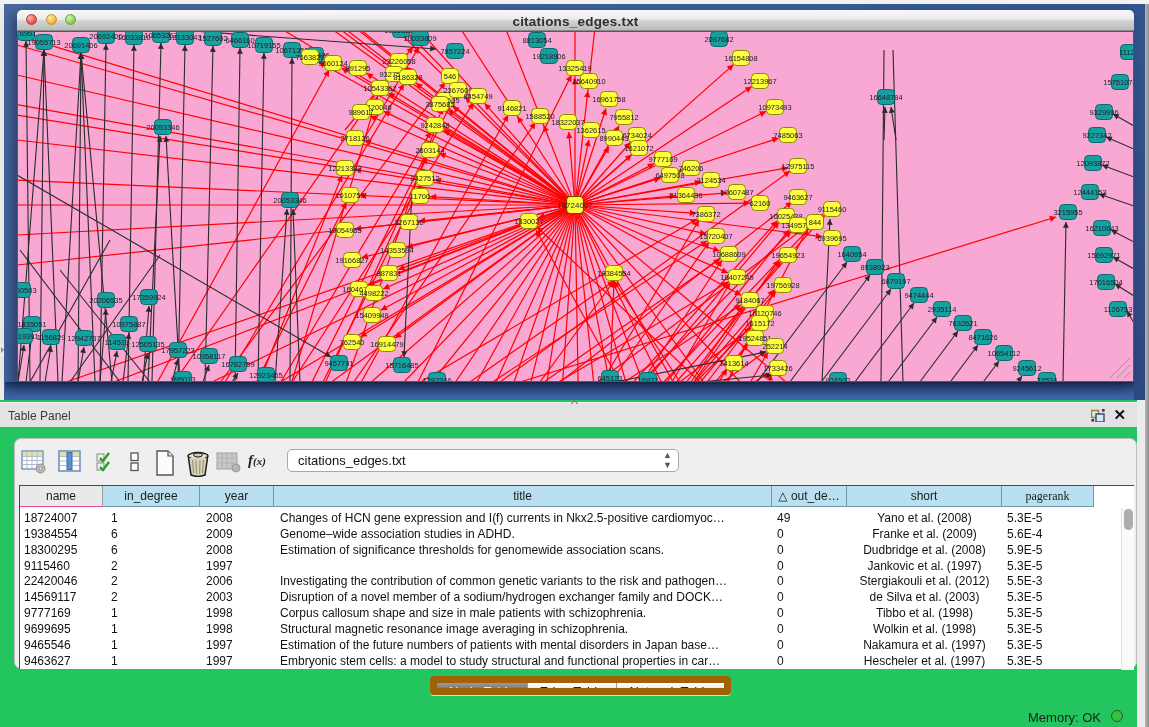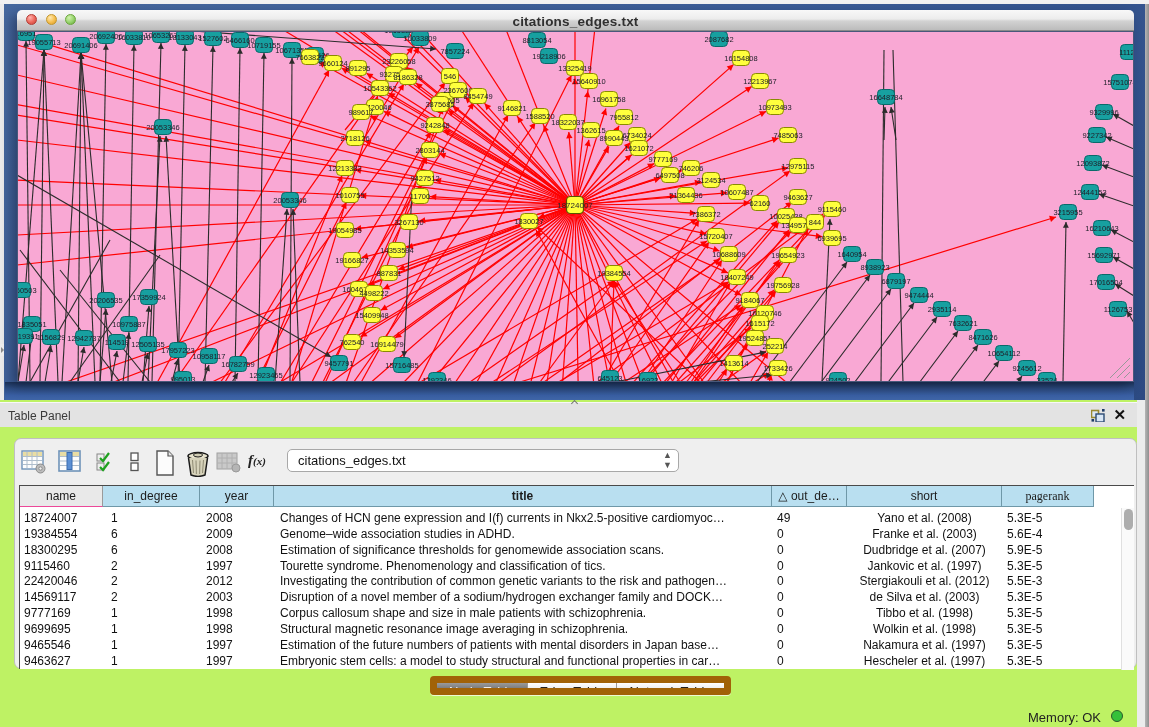--- a/index.html
+++ b/index.html
@@ -19,21 +19,21 @@
   background:linear-gradient(#f8f8f8 0%,#ececec 45%,#d2d2d2 55%,#bcbcbc 100%);
   border-radius:5px 5px 0 0; border-bottom:1px solid #8a8a8a; }
 .tl { position:absolute; top:4px; width:11px; height:11px; border-radius:50%; }
 #tl-r { left:9px; background:radial-gradient(circle at 35% 30%,#ffb3ad,#ec6559 55%,#c2453c); border:1px solid #b43b34;}
 #tl-y { left:29px; background:radial-gradient(circle at 35% 30%,#ffe9b0,#f5bd4d 55%,#d59a2b); border:1px solid #c3962c;}
 #tl-g { left:48px; background:radial-gradient(circle at 35% 30%,#d2f3ae,#95d26c 55%,#65a839); border:1px solid #6ba53c;}
 #wtitle { position:absolute; top:3.5px; left:0; right:0; text-align:center; font-size:13.5px;
   font-weight:bold; color:#303030; letter-spacing:.2px; }
 #canvas { position:absolute; left:0; top:21px; width:1117px; height:351px; background:#f9a8d4; overflow:hidden; outline:1px solid #49587a; outline-offset:-1px; }
 
-#panel { position:absolute; left:0; top:400px; width:1137px; height:327px; background:#bef264; }
+#panel { position:absolute; left:0; top:400px; width:1137px; height:327px; background:#22c55e; }
 #phead { position:absolute; left:0; top:2px; width:100%; height:25px; background:#e3e3e3;
   border-top:1px solid #f8f8f8; }
 #phead .t { position:absolute; left:8px; top:6px; font-size:12px; color:#3a3a3a; }
 #picon1 { position:absolute; right:32px; top:5px; width:14px; height:14px; }
 #pclose { position:absolute; right:11px; top:3px; font-size:15px; font-weight:900; color:#111; }
 #inner { position:absolute; left:14px; top:38px; width:1123px; height:231px;
   background:#efefef; border:1px solid #bfbfbf; border-radius:7px; }
 .tbico { position:absolute; top:11px; }
 #dropdown { position:absolute; left:272px; top:10px; width:392px; height:23px; background:#fff;
   border:1px solid #a8a8a8; border-radius:5px; font-size:13px; color:#111; line-height:21px;
@@ -41,21 +41,21 @@
 #dropdown .arr { position:absolute; right:6px; top:0px; font-size:9px; color:#555; line-height:10px; }
 
 #tbl { position:absolute; left:4px; top:46px; width:1115px; height:184px; background:#fff;
   border-top:1px solid #4a4a4a; border-left:1px solid #4a4a4a; font-size:12px; }
 #thead { position:absolute; left:0; top:0; height:21px; width:100%; }
 #thead div { position:absolute; top:0; height:21px; background:#b9dff0; border-right:1px solid #6f98a8;
   border-bottom:1px solid #6f98a8; text-align:center; line-height:20px; color:#1c1c1c; }
 #thead .h0 { left:0; width:83px; background:#e9e9e9; border-right:1px solid #9a9a9a; border-bottom:1px solid #ec4899; }
 #thead .h1 { left:83px; width:97px; }
 #thead .h2 { left:180px; width:74px; }
-#thead .h3 { left:254px; width:498px;font-weight:bold; }
+#thead .h3 { left:254px; width:498px; }
 #thead .h4 { left:752px; width:75px; }
 #thead .h5 { left:827px; width:155px; }
 #thead .h6 { left:982px; width:92px;font-family:Liberation Serif, serif; }
 #tbody { position:absolute; left:0; top:25px; width:100%; }
 .trow { position:relative; height:15.85px; line-height:15.85px; color:#111; white-space:nowrap; }
 .trow div { position:absolute; top:0; overflow:hidden; }
 .c0 { left:4px; width:79px; }
 .c1 { left:91px; width:85px; }
 .c2 { left:186px; width:64px; }
 .c3 { left:260px; width:490px; }
@@ -853,45 +853,44 @@
               <div class="c4">49</div>
               <div class="c5">Yano et al. (2008)</div>
               <div class="c6">5.3E-5</div>
             </div>
 <div class="trow">
               <div class="c0">19384554</div>
               <div class="c1">6</div>
               <div class="c2">2009</div>
               <div class="c3">Genome–wide association studies in ADHD.</div>
               <div class="c4">0</div>
-              <div class="c5">Franke et al. (2003)</div>
+              <div class="c5">Franke et al. (2009)</div>
               <div class="c6">5.6E-4</div>
             </div>
 <div class="trow">
               <div class="c0">18300295</div>
               <div class="c1">6</div>
               <div class="c2">2008</div>
               <div class="c3">Estimation of significance thresholds for genomewide association scans.</div>
               <div class="c4">0</div>
-              <div class="c5">Dudbridge et al. (2007)</div>
+              <div class="c5">Dudbridge et al. (2008)</div>
               <div class="c6">5.9E-5</div>
             </div>
 <div class="trow">
               <div class="c0">9115460</div>
               <div class="c1">2</div>
               <div class="c2">1997</div>
-              <div class="c3">Tourette syndrome. Phenomenology and classification of tics.</div>
               <div class="c4">0</div>
               <div class="c5">Jankovic et al. (1997)</div>
               <div class="c6">5.3E-5</div>
             </div>
 <div class="trow">
               <div class="c0">22420046</div>
               <div class="c1">2</div>
-              <div class="c2">2012</div>
+              <div class="c2">2006</div>
               <div class="c3">Investigating the contribution of common genetic variants to the risk and pathogen…</div>
               <div class="c4">0</div>
               <div class="c5">Stergiakouli et al. (2012)</div>
               <div class="c6">5.5E-3</div>
             </div>
 <div class="trow">
               <div class="c0">14569117</div>
               <div class="c1">2</div>
               <div class="c2">2003</div>
               <div class="c3">Disruption of a novel member of a sodium/hydrogen exchanger family and DOCK…</div>

